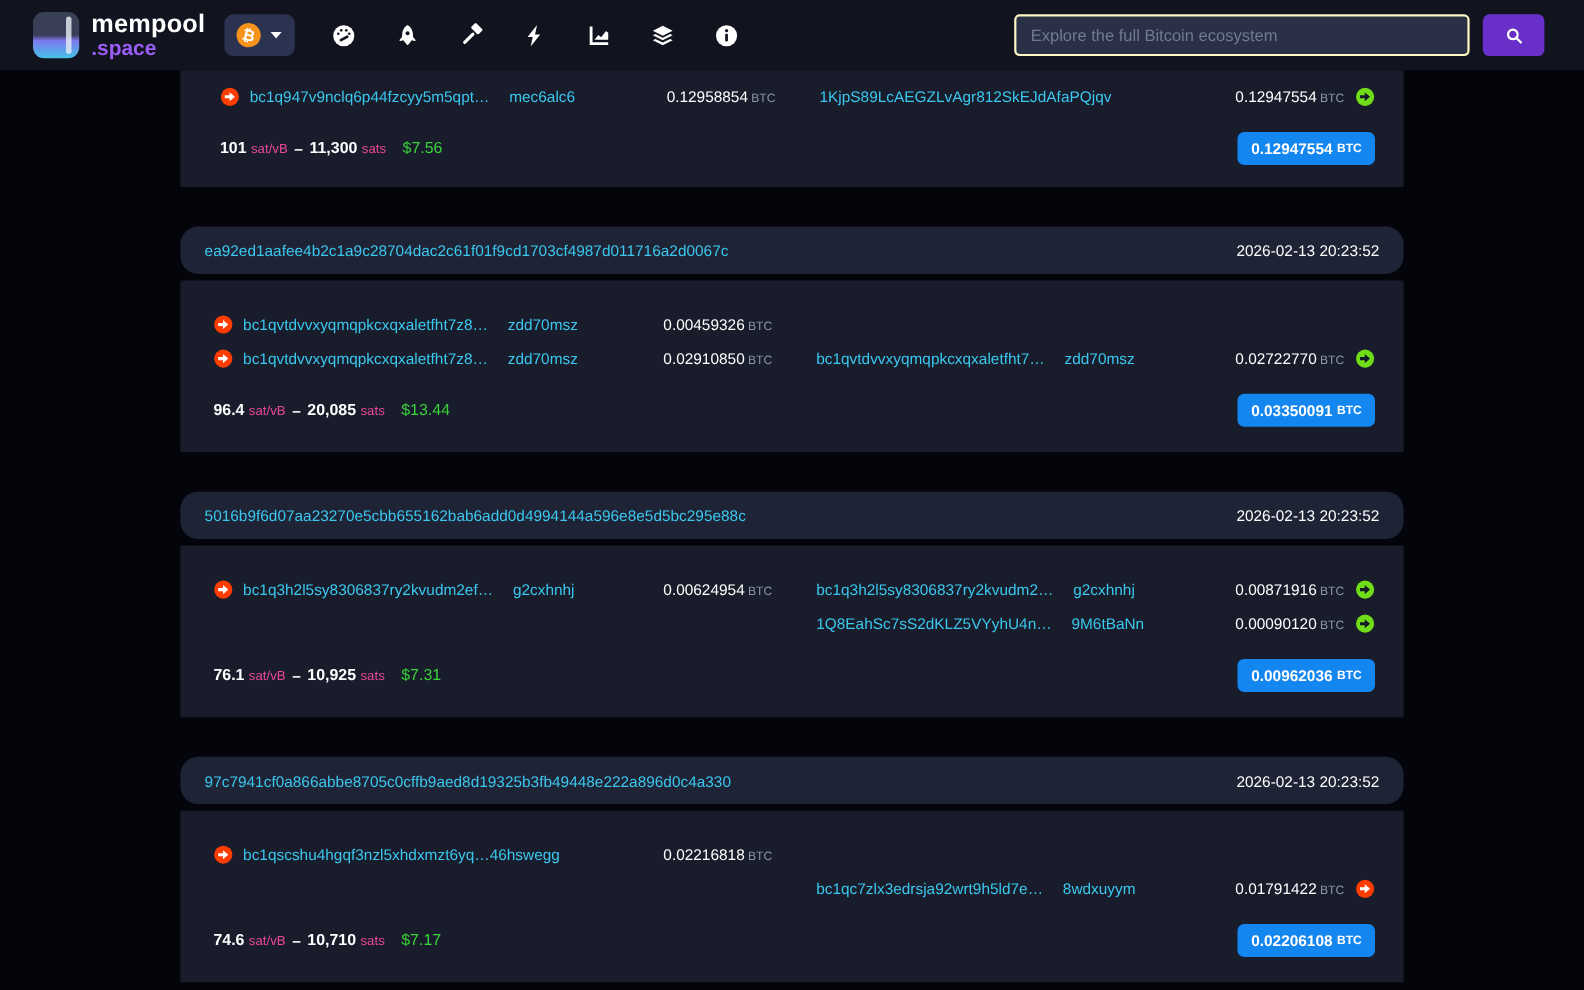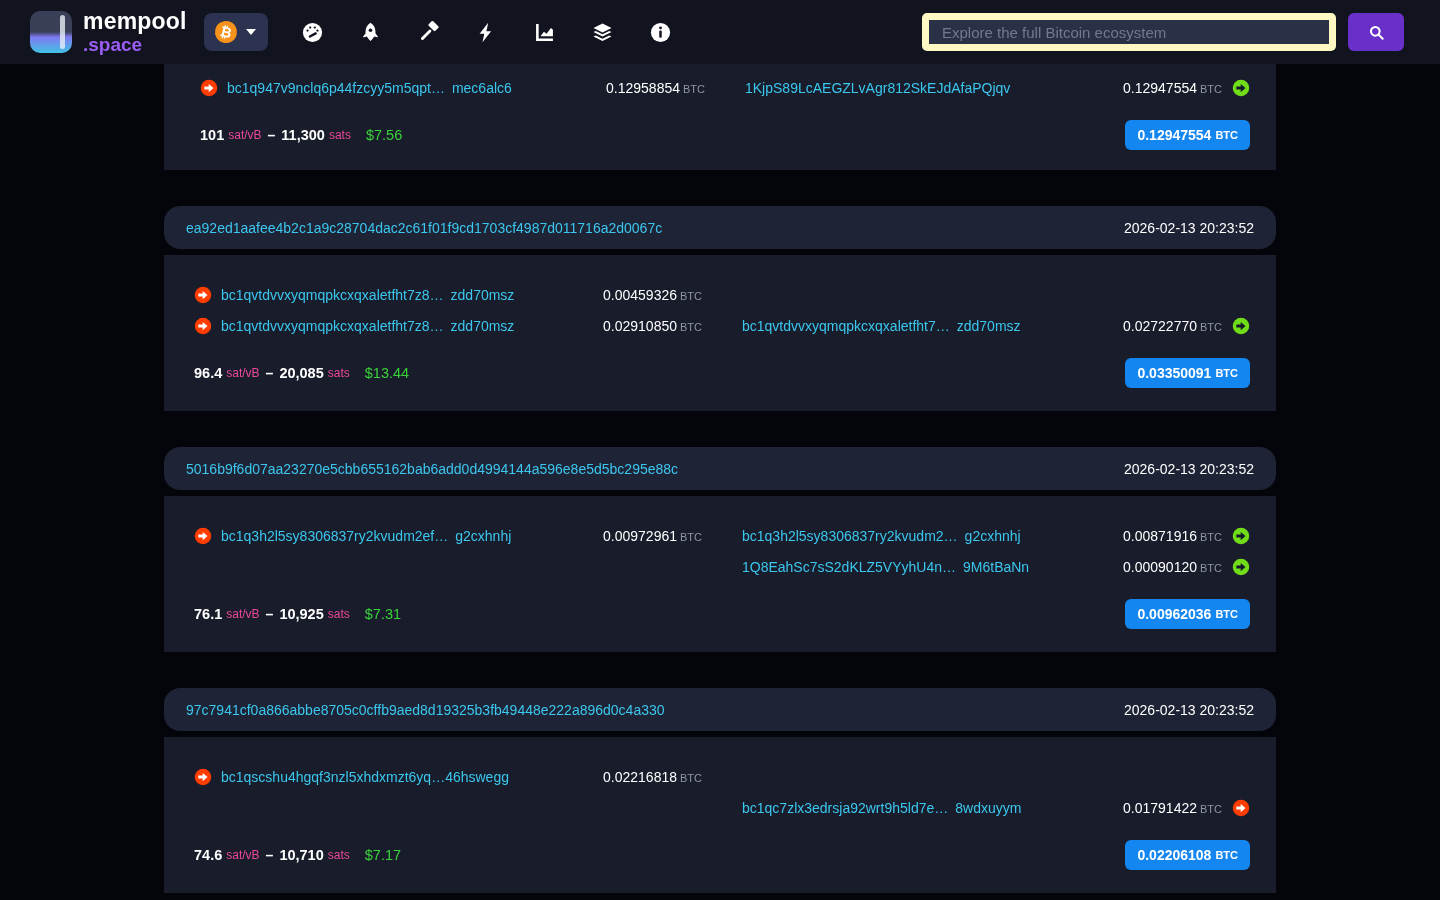--- a/index.html
+++ b/index.html
@@ -48,21 +48,21 @@
     border-top: 6px solid #fff;
   }
 
   .nav-icons { display: flex; align-items: center; gap: 35px; margin-left: 33px; }
   .nav-item { width: 23px; height: 23px; display: flex; cursor: pointer; }
   .nav-item svg { width: 100%; height: 100%; }
 
   .search { margin-left: auto; display: flex; align-items: center; gap: 12px; }
   .search-input {
     width: 414px; height: 38px;
-    background: #2a3046; border: 7px solid #fef9c3; border-radius: 5px;
+    background: #2a3046; border: 2px solid #fef9c3; border-radius: 5px;
     color: #e8ecf4; font-size: 15px; padding: 0 13px;
     font-family: "Liberation Sans", sans-serif;
     outline: none;
   }
   .search-input::placeholder { color: #707a90; }
   .search-btn {
     width: 56px; height: 38px; background: #6930c9; border: none; border-radius: 6px;
     display: flex; align-items: center; justify-content: center; cursor: pointer;
   }
   .search-btn svg { width: 19px; height: 19px; }
@@ -77,21 +77,21 @@
   }
   .txid { color: #3bc7ee; font-size: 14px; cursor: pointer; white-space: nowrap; }
   .tx-time { color: #ffffff; font-size: 14px; white-space: nowrap; }
 
   .tx-body { background: #181c2b; padding: 24px 26px 23px 30px; }
   .tx-block.partial .tx-body { padding-top: 8px; padding-bottom: 20px; padding-left: 36px; }
 
   .io-row { display: grid; grid-template-columns: 1fr 40px 1fr; align-items: center; height: 31px; }
   .io-cell { display: flex; align-items: center; min-width: 0; }
   .addr { color: #3bc7ee; font-size: 14px; white-space: nowrap; cursor: pointer; }
-  .addr-tail { color: #3bc7ee; font-size: 14px; margin-left: 7px; white-space: nowrap; cursor: pointer; }
+  .addr-tail { color: #3bc7ee; font-size: 14px; margin-left: 18px; white-space: nowrap; cursor: pointer; }
   .amt { margin-left: auto; padding-left: 12px; white-space: nowrap; color: #ffffff; font-size: 14px; }
   .amt .unit { color: #8e96a8; font-size: 11px; margin-left: 3px; }
   .arrow-icon { width: 18px; height: 18px; display: flex; flex: 0 0 auto; }
   .io-cell.in .arrow-icon { margin-right: 9px; }
   .io-cell.out .arrow-icon { margin-left: 10px; }
 
   .tx-footer { display: flex; align-items: center; margin-top: 17px; }
   .fee-info { display: flex; align-items: center; }
   .fee-num { color: #ffffff; font-size: 14.5px; font-weight: bold; white-space: nowrap; }
   .fee-unit { color: #ec4899; font-size: 12px; margin-left: 4px; white-space: nowrap; }
@@ -319,21 +319,21 @@
           <div class="io-row">
             <div class="io-cell in">
               <span class="arrow-icon">
                 <svg viewBox="0 0 24 24" width="18" height="18">
                   <circle cx="12" cy="12" r="11" fill="#ff3d00"></circle>
                   <path d="M5.8 10.1h5.8V6.5l6.4 5.5-6.4 5.5v-3.6H5.8z" fill="#ffffff"></path>
                 </svg>
               </span>
               <span class="addr">bc1q3h2l5sy8306837ry2kvudm2ef…</span>
               <span class="addr-tail">g2cxhnhj</span>
-              <span class="amt"><span>0.00972961</span><span class="unit">BTC</span></span>
+              <span class="amt"><span>0.00624954</span><span class="unit">BTC</span></span>
             </div>
             <div class="io-gap"></div>
             <div class="io-cell out">
               <span class="addr">bc1q3h2l5sy8306837ry2kvudm2…</span>
               <span class="addr-tail">g2cxhnhj</span>
               <span class="amt"><span>0.00871916</span><span class="unit">BTC</span></span>
               <span class="arrow-icon">
                 <svg viewBox="0 0 24 24" width="18" height="18">
                   <circle cx="12" cy="12" r="11" fill="#70dd18"></circle>
                   <path d="M5.8 10.1h5.8V6.5l6.4 5.5-6.4 5.5v-3.6H5.8z" fill="#141a29"></path>

